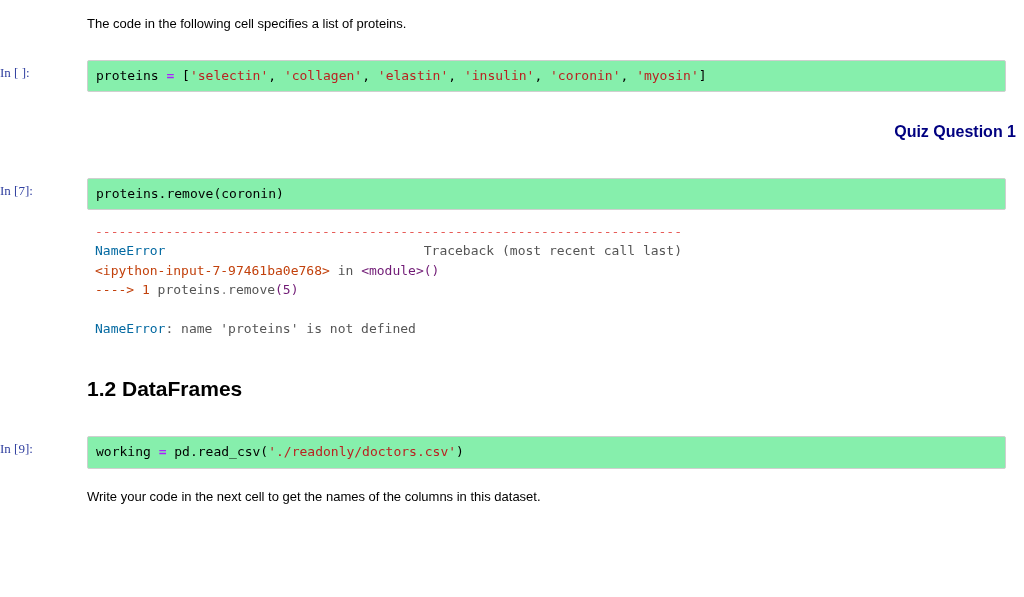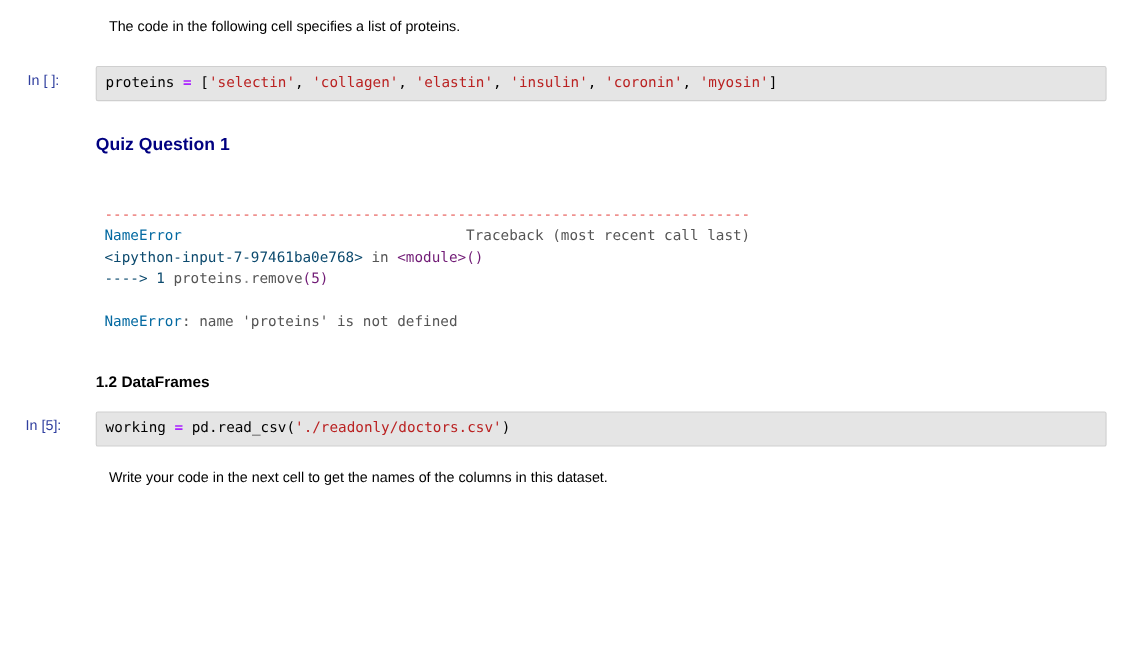--- a/index.html
+++ b/index.html
@@ -19,34 +19,34 @@
       margin: 0 auto;
     }
     .cell {
       display: flex;
       align-items: flex-start;
       padding: 0;
       margin-bottom: 4px;
     }
     .prompt {
       width: 87px;
-      text-align: center;
+      text-align: left;
       padding: 4px 8px 0 0;
-      font-family: Liberation Sans, sans-serif;
+      font-family: Liberation Serif, serif;
       font-size: 13px;
       color: #303F9F;
       flex-shrink: 0;
       line-height: 1.4;
     }
     .cell-body {
       flex: 1;
       padding-right: 18px;
     }
     .code-input {
-      background: #e5e5e5;
+      background: #86efac;
       border: 1px solid #cfcfcf;
       border-radius: 2px;
       padding: 6px 8px;
       font-family: "Menlo", "Monaco", "Consolas", monospace;
       font-size: 13px;
       line-height: 1.4;
       white-space: pre;
       overflow-x: auto;
       min-height: 28px;
     }
@@ -56,42 +56,43 @@
       line-height: 1.5;
       padding: 8px 0 8px 8px;
       white-space: pre;
       color: #555;
     }
     .markdown {
       padding: 4px 8px 12px 0;
       line-height: 1.5;
     }
     .markdown h3 {
-      font-size: 14px;
+      font-size: 21px;
       font-weight: bold;
-      margin: 18px 0 0 0;
+      margin: 18px 0 16px 0;
       color: #000;
     }
     .markdown h3.quiz {
       color: #000080;
       font-size: 16px;
       font-weight: bold;
       margin: 20px 0 18px 0;
+      text-align: right;
     }
     .markdown p {
-      margin: 10px 12px;
+      margin: 10px 0;
       font-size: 13px;
       color: #000;
     }
     .syntax-name { color: #000; }
     .syntax-op { color: #aa22ff; font-weight: bold; }
     .syntax-punct { color: #000; }
     .syntax-str { color: #BA2121; }
     .err-name { color: #0369a1; }
-    .err-green { color: #0c4a6e; }
+    .err-green { color: #c2410c; }
     .err-cyan { color: #701a75; }
     .err-dim { color: #888; }
     .err-sep { color: #E75C58; }
   </style>
 </head>
 <body>
 
 <div class="notebook">
 
   <div class="cell">
@@ -108,20 +109,26 @@
     </div>
   </div>
 
   <div class="cell">
     <div class="prompt">&nbsp;</div>
     <div class="cell-body markdown">
       <h3 class="quiz">Quiz Question 1</h3>
     </div>
   </div>
 
+  <div class="cell">
+    <div class="prompt">In [7]:</div>
+    <div class="cell-body">
+      <div class="code-input"><span>proteins.remove(coronin)</span></div>
+    </div>
+  </div>
 
   <div class="cell">
     <div class="prompt">&nbsp;</div>
     <div class="cell-body">
       <div class="output"><span class="err-sep">---------------------------------------------------------------------------</span>
 <span class="err-name">NameError</span><span>                                 Traceback (most recent call last)</span>
 <span class="err-green">&lt;ipython-input-7-97461ba0e768&gt;</span><span> in </span><span class="err-cyan">&lt;module&gt;</span><span class="err-cyan">()</span>
 <span class="err-green">----&gt; </span><span class="err-green">1</span><span> proteins</span><span class="err-dim">.</span><span>remove</span><span class="err-cyan">(5)</span>
 
 <span class="err-name">NameError</span><span>: name 'proteins' is not defined</span></div>
@@ -129,21 +136,21 @@
   </div>
 
   <div class="cell">
     <div class="prompt">&nbsp;</div>
     <div class="cell-body markdown">
       <h3>1.2 DataFrames</h3>
     </div>
   </div>
 
   <div class="cell">
-    <div class="prompt">In [5]:</div>
+    <div class="prompt">In [9]:</div>
     <div class="cell-body">
       <div class="code-input"><span class="syntax-name">working </span><span class="syntax-op">=</span><span> pd.read_csv(</span><span class="syntax-str">'./readonly/doctors.csv'</span><span>)</span></div>
     </div>
   </div>
 
   <div class="cell">
     <div class="prompt">&nbsp;</div>
     <div class="cell-body markdown">
       <p>Write your code in the next cell to get the names of the columns in this dataset.</p>
     </div>

